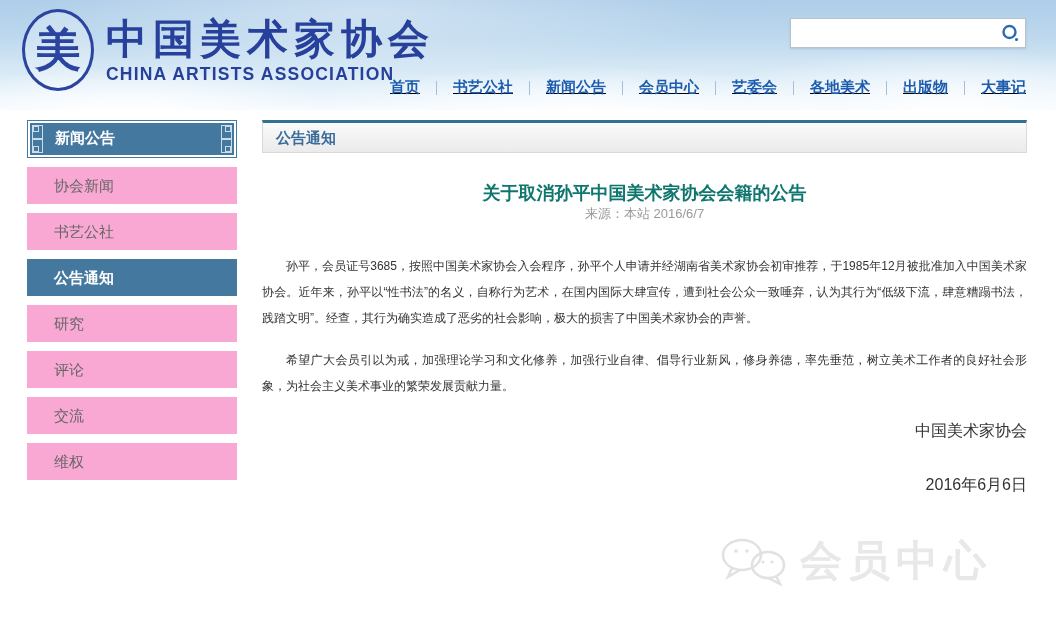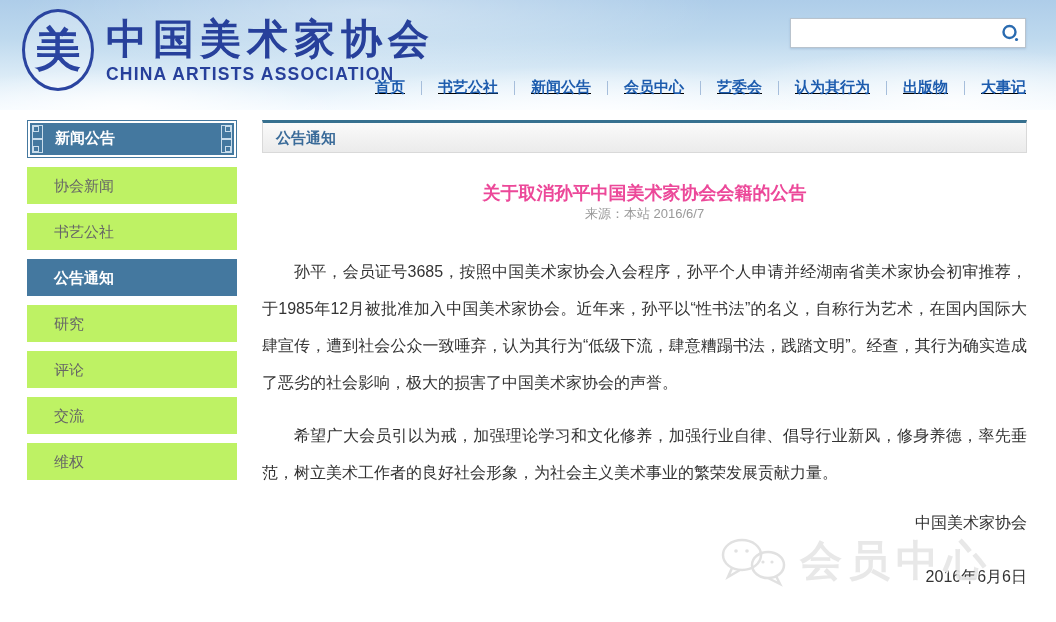--- a/index.html
+++ b/index.html
@@ -80,44 +80,44 @@
   .corn::after {
     content: ""; position: absolute; width: 4px; height: 4px;
     border: 1px solid rgba(225,238,248,.85);
   }
   .corn.tl { left: 4px; top: 4px; }    .corn.tl::after { left: 1px; top: 1px; }
   .corn.tr { right: 4px; top: 4px; }   .corn.tr::after { right: 1px; top: 1px; }
   .corn.bl { left: 4px; bottom: 4px; } .corn.bl::after { left: 1px; bottom: 1px; }
   .corn.br { right: 4px; bottom: 4px; }.corn.br::after { right: 1px; bottom: 1px; }
 
   .sidebar-item {
-    height: 37px; margin-top: 9px; background: #bef264;
+    height: 37px; margin-top: 9px; background: #f9a8d4;
     color: #666666; font-size: 15px; line-height: 37px;
     padding-left: 27px; cursor: pointer;
   }
   .sidebar-item.active { background: #44789f; color: #ffffff; font-weight: bold; }
 
   
   .main { position: absolute; left: 262px; top: 120px; width: 765px; }
   .section-bar {
     height: 33px; border-top: 3px solid #36708f;
     border-left: 1px solid #d9d9d9; border-right: 1px solid #d9d9d9; border-bottom: 1px solid #d9d9d9;
     background: linear-gradient(180deg, #fafafa, #ebebeb);
   }
   .section-bar-label {
     color: #3a6b99; font-size: 15px; font-weight: bold;
     line-height: 29px; padding-left: 13px; display: block;
   }
 
   .article { position: relative; padding-top: 28px; }
   .article-title {
-    text-align: center; color: #ec4899; font-size: 18px; font-weight: bold;
+    text-align: center; color: #0f766e; font-size: 18px; font-weight: bold;
   }
   .article-source { text-align: center; color: #999999; font-size: 13px; }
-  .article-body { margin-top: 30px; font-size: 16px; color: #333333; line-height: 37px; }
+  .article-body { margin-top: 30px; font-size: 12px; color: #333333; line-height: 26px; }
   .article-body p { text-indent: 2em; margin-bottom: 16px; text-align: justify; }
 
   .signature { text-align: right; font-size: 16px; color: #333333; margin-top: 22px; }
   .sig-date  { text-align: right; font-size: 16px; color: #333333; margin-top: 33px; }
 
   .watermark {
     position: absolute; right: 35px; top: 413px; z-index: 0;
     display: flex; align-items: center; pointer-events: none;
   }
   .watermark-text {
@@ -156,21 +156,21 @@
     <span class="nav-item">首页</span>
     <span class="nav-sep"></span>
     <span class="nav-item">书艺公社</span>
     <span class="nav-sep"></span>
     <span class="nav-item">新闻公告</span>
     <span class="nav-sep"></span>
     <span class="nav-item">会员中心</span>
     <span class="nav-sep"></span>
     <span class="nav-item">艺委会</span>
     <span class="nav-sep"></span>
-    <span class="nav-item">认为其行为</span>
+    <span class="nav-item">各地美术</span>
     <span class="nav-sep"></span>
     <span class="nav-item">出版物</span>
     <span class="nav-sep"></span>
     <span class="nav-item">大事记</span>
   </nav>
 </div>
 
 <aside class="sidebar">
   <div class="sidebar-header">
     <i class="corn tl"></i>

